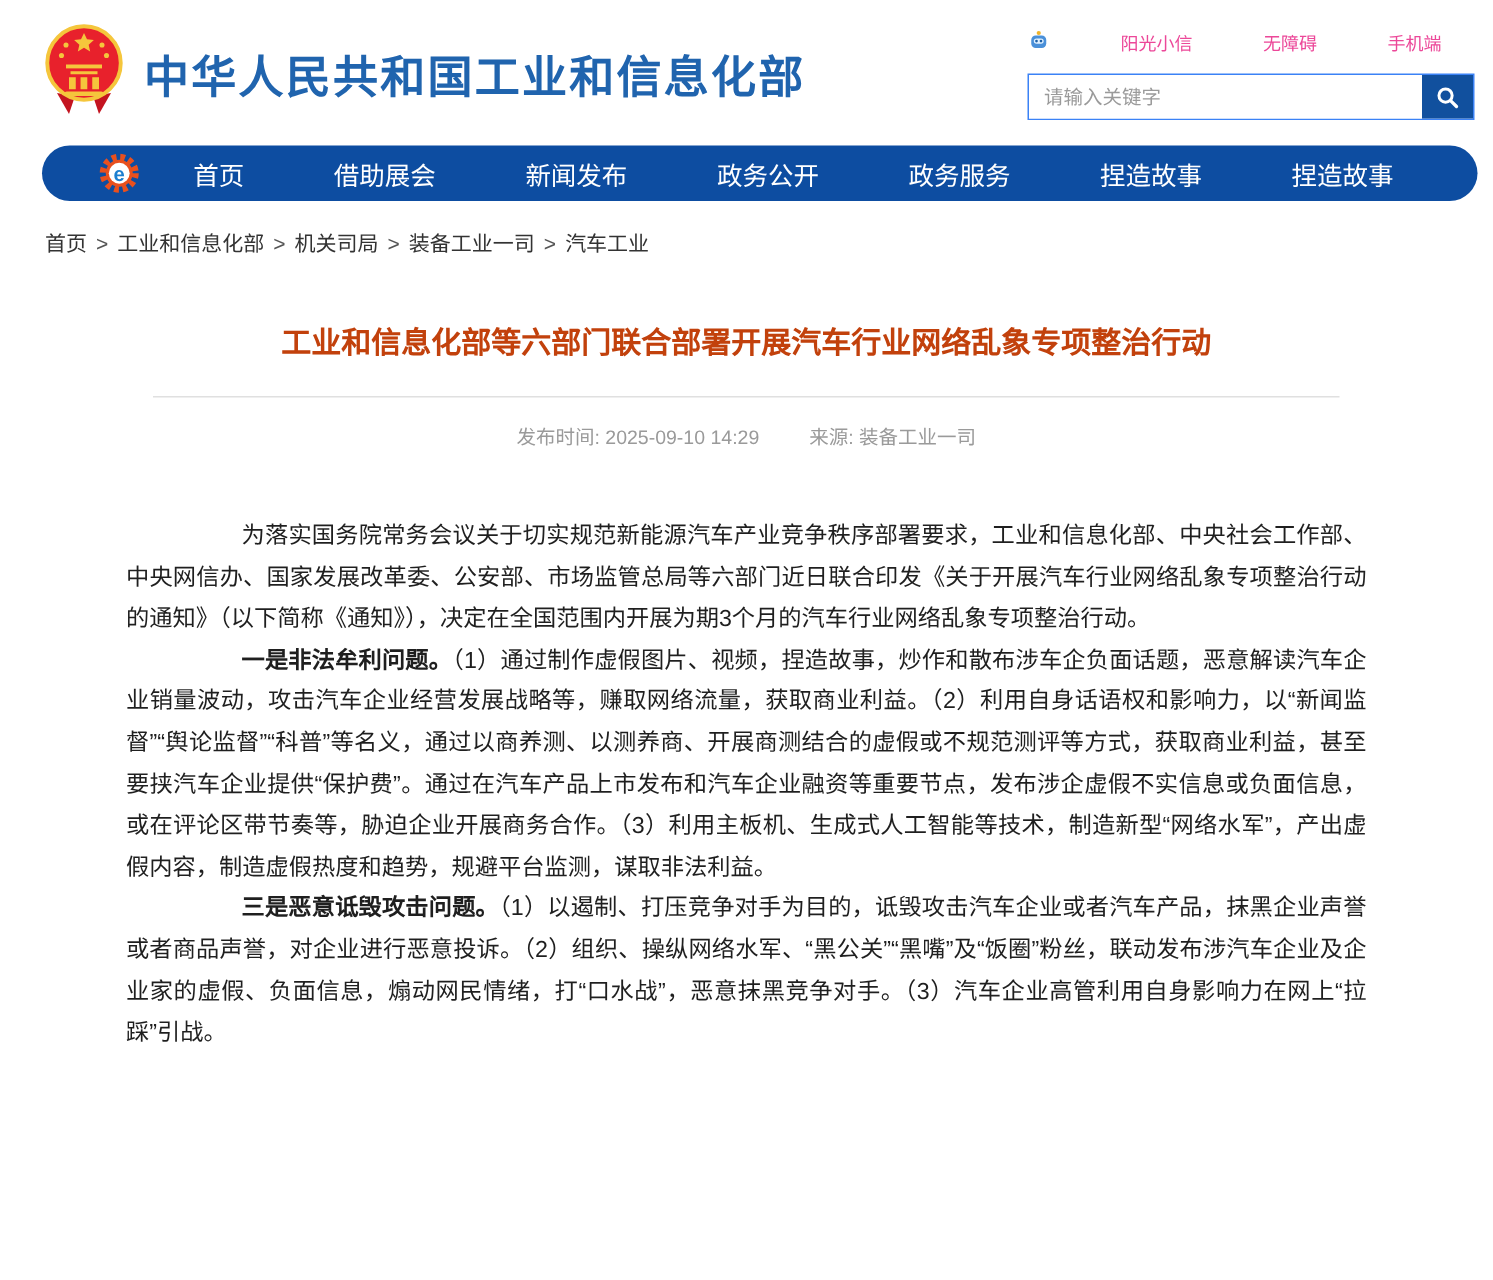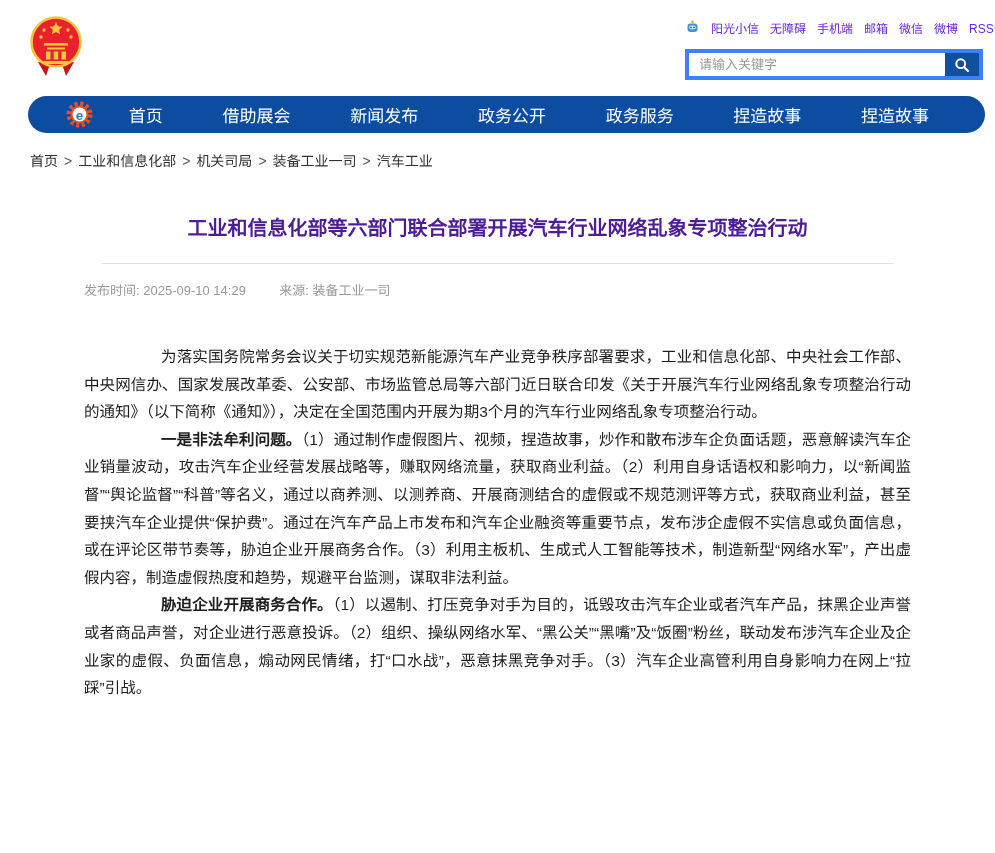--- a/index.html
+++ b/index.html
@@ -10,41 +10,41 @@
     font-family: "Liberation Sans", "DejaVu Sans", sans-serif;
     color:#222;
   }
   
   .header { display:flex; justify-content:space-between; padding:14px 12px 8px 30px; }
   .brand { display:flex; align-items:center; gap:14px; }
   .brand-titles .cn { font-size:30px; font-weight:bold; color:#2064ae; letter-spacing:1.5px; }
   .brand-titles .en { font-size:10.6px; font-weight:bold; color:#2064ae; margin-top:5px; }
   .header-right { width:298px; display:flex; flex-direction:column; gap:13px; padding-top:5px; }
   .top-links { display:flex; align-items:center; gap:11px; font-size:12px; color:#3a3a3a; white-space:nowrap; }
-  .top-links a { color:#6d28d9; text-decoration:none; cursor:pointer; }
-  .search-box { display:flex; border:4px solid #3b82f6; height:31px; background:#fff; }
+  .top-links a { color:#ec4899; text-decoration:none; cursor:pointer;margin-left:36px; }
+  .search-box { display:flex; border:1px solid #3b82f6; height:31px; background:#fff; }
   .search-box input { flex:1; border:none; outline:none; padding:0 10px; font-size:13px; color:#555;
     font-family:"Liberation Sans","DejaVu Sans",sans-serif; }
   .search-box input::placeholder { color:#9a9a9a; }
   .search-btn { width:34px; background:#11509e; border:none; display:flex; align-items:center; justify-content:center; cursor:pointer; }
   
   .nav { margin:6px 10px 0 28px; height:37px; background:#0d4da1; border-radius:19px;
     display:flex; align-items:center; }
   .nav-logo { margin-left:38px; margin-right:6px; display:flex; align-items:center; }
   .nav-items { flex:1; display:flex; justify-content:space-around; align-items:center; padding-right:26px; }
   .nav-item { color:#fff; font-size:17px; text-decoration:none; cursor:pointer; }
   
   .breadcrumb { margin:17px 30px 0; font-size:14px; color:#333; }
   .breadcrumb a { color:#333; text-decoration:none; cursor:pointer; }
   .breadcrumb .sep { margin:0 6px; color:#555; }
   
   .article { padding:0 84px 20px; }
-  .article-title { text-align:center; font-size:20px; font-weight:bold; color:#4c1d95; margin-top:44px; line-height:1.4; }
+  .article-title { text-align:center; font-size:20px; font-weight:bold; color:#c2410c; margin-top:44px; line-height:1.4; }
   .article-divider { border:none; border-top:1px solid #e0e0e0; margin:21px 18px 0; }
-  .article-meta { text-align:left; font-size:13px; color:#9a9a9a; margin-top:16px; }
+  .article-meta { text-align:center; font-size:13px; color:#9a9a9a; margin-top:16px; }
   .article-meta .gap { display:inline-block; width:26px; }
   .article-body { margin-top:44px; font-size:15.5px; line-height:27.6px; color:#1f1f1f; }
   .article-body p { margin:0; text-indent:2em; text-align:justify; }
   .article-body strong { font-weight:bold;margin-left:46px; }
 </style>
 </head>
 <body>
 
 <div class="header">
   <div class="brand">
@@ -60,20 +60,21 @@
         <circle cx="41" cy="23" r="1.7" fill="#f5c63c"></circle>
         <rect x="14" y="29" width="24" height="2.6" fill="#f5c63c"></rect>
         <rect x="17" y="33.5" width="18" height="2" fill="#f5c63c"></rect>
         <rect x="16" y="37.5" width="4.5" height="8" fill="#f5c63c"></rect>
         <rect x="23.7" y="37.5" width="4.5" height="8" fill="#f5c63c"></rect>
         <rect x="31.5" y="37.5" width="4.5" height="8" fill="#f5c63c"></rect>
         <rect x="13" y="47" width="26" height="3" rx="1.5" fill="#f5c63c"></rect>
       </svg>
     </span>
     <div class="brand-titles">
+      <div class="cn">中华人民共和国工业和信息化部</div>
     </div>
   </div>
 
   <div class="header-right">
     <div class="top-links">
       <span style="display:inline-flex;">
         <svg width="15" height="15" viewBox="0 0 15 15" aria-hidden="true">
           <circle cx="7.5" cy="2" r="1.4" fill="#f0b429"></circle>
           <rect x="2.5" y="3.6" width="10" height="8.4" rx="3" fill="#4a90d9"></rect>
           <rect x="4.2" y="5.6" width="6.6" height="3.6" rx="1.8" fill="#dff0ff"></rect>
@@ -134,16 +135,16 @@
     <span>发布时间:</span>
     <span>2025-09-10 14:29</span>
     <span class="gap"></span>
     <span>来源:</span>
     <span>装备工业一司</span>
   </div>
 
   <div class="article-body">
     <p><strong></strong><span>为落实国务院常务会议关于切实规范新能源汽车产业竞争秩序部署要求，工业和信息化部、中央社会工作部、中央网信办、国家发展改革委、公安部、市场监管总局等六部门近日联合印发《关于开展汽车行业网络乱象专项整治行动的通知》（以下简称《通知》），决定在全国范围内开展为期3个月的汽车行业网络乱象专项整治行动。</span></p>
     <p><strong>一是非法牟利问题。</strong><span>（1）通过制作虚假图片、视频，捏造故事，炒作和散布涉车企负面话题，恶意解读汽车企业销量波动，攻击汽车企业经营发展战略等，赚取网络流量，获取商业利益。（2）利用自身话语权和影响力，以“新闻监督”“舆论监督”“科普”等名义，通过以商养测、以测养商、开展商测结合的虚假或不规范测评等方式，获取商业利益，甚至要挟汽车企业提供“保护费”。通过在汽车产品上市发布和汽车企业融资等重要节点，发布涉企虚假不实信息或负面信息，或在评论区带节奏等，胁迫企业开展商务合作。（3）利用主板机、生成式人工智能等技术，制造新型“网络水军”，产出虚假内容，制造虚假热度和趋势，规避平台监测，谋取非法利益。</span></p>
-    <p><strong>胁迫企业开展商务合作。</strong><span>（1）以遏制、打压竞争对手为目的，诋毁攻击汽车企业或者汽车产品，抹黑企业声誉或者商品声誉，对企业进行恶意投诉。（2）组织、操纵网络水军、“黑公关”“黑嘴”及“饭圈”粉丝，联动发布涉汽车企业及企业家的虚假、负面信息，煽动网民情绪，打“口水战”，恶意抹黑竞争对手。（3）汽车企业高管利用自身影响力在网上“拉踩”引战。</span></p>
+    <p><strong>三是恶意诋毁攻击问题。</strong><span>（1）以遏制、打压竞争对手为目的，诋毁攻击汽车企业或者汽车产品，抹黑企业声誉或者商品声誉，对企业进行恶意投诉。（2）组织、操纵网络水军、“黑公关”“黑嘴”及“饭圈”粉丝，联动发布涉汽车企业及企业家的虚假、负面信息，煽动网民情绪，打“口水战”，恶意抹黑竞争对手。（3）汽车企业高管利用自身影响力在网上“拉踩”引战。</span></p>
 
   </div>
 </div>
 
 </body></html>

